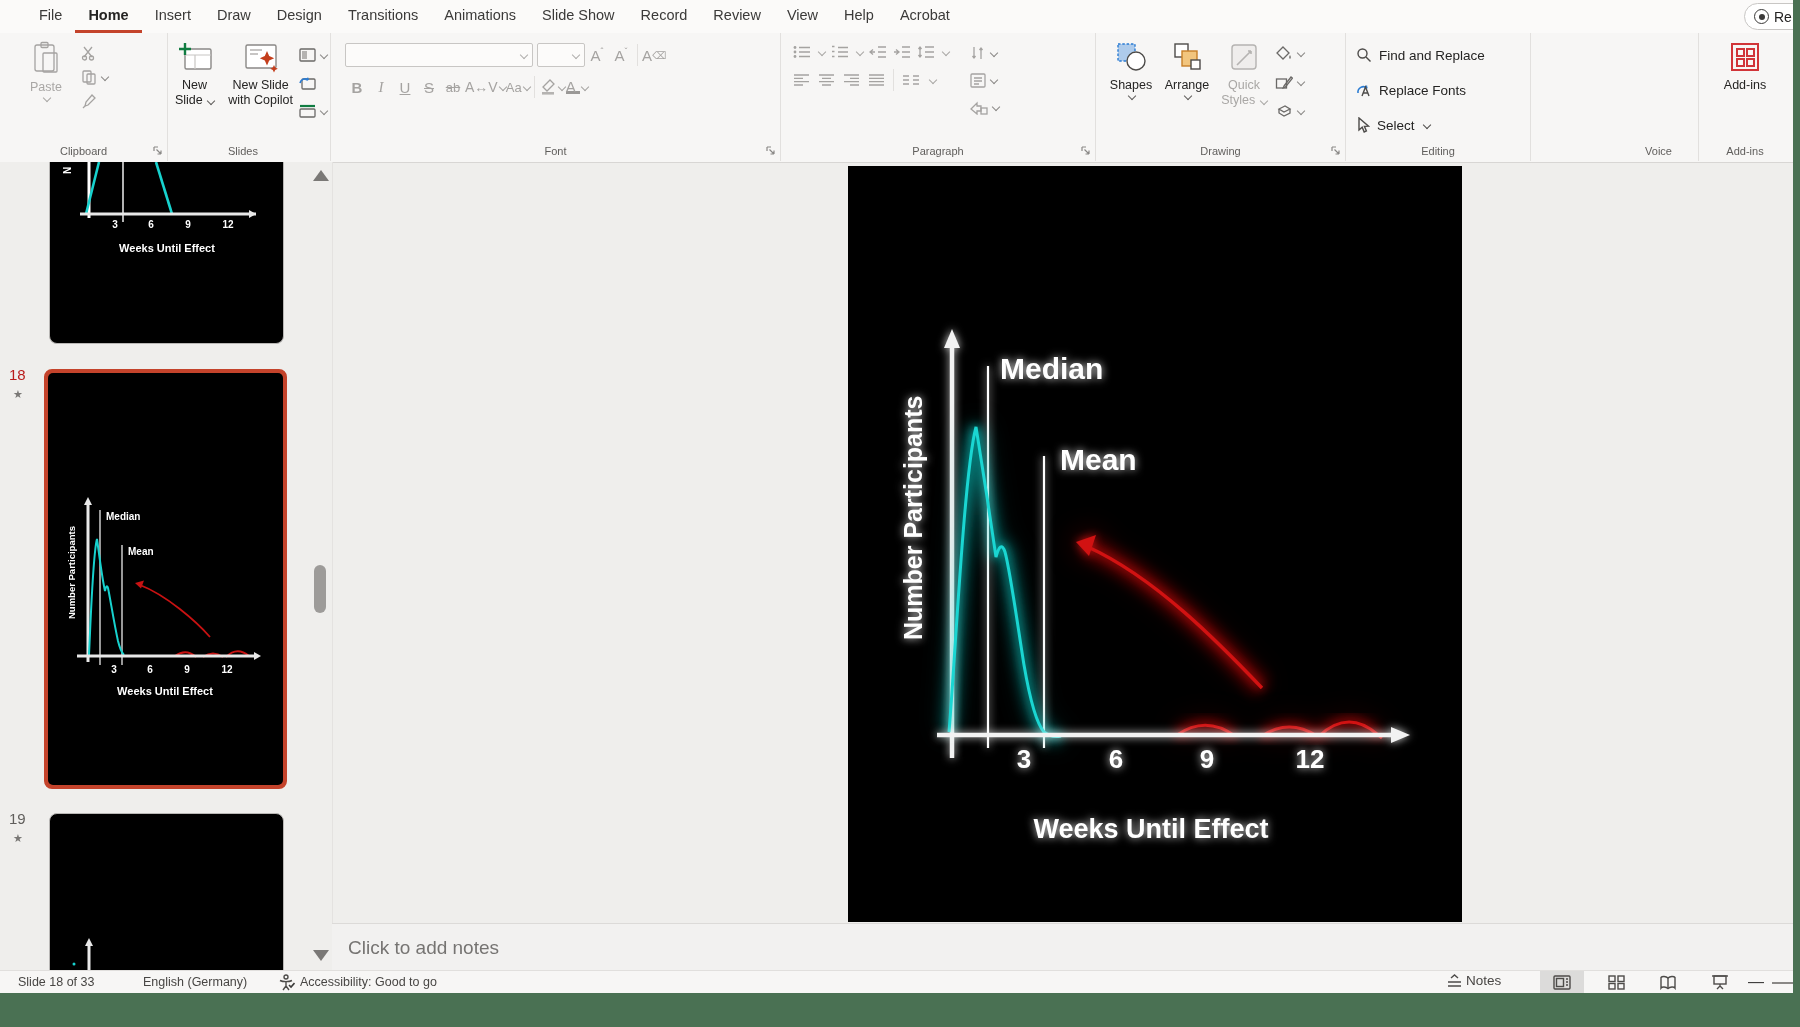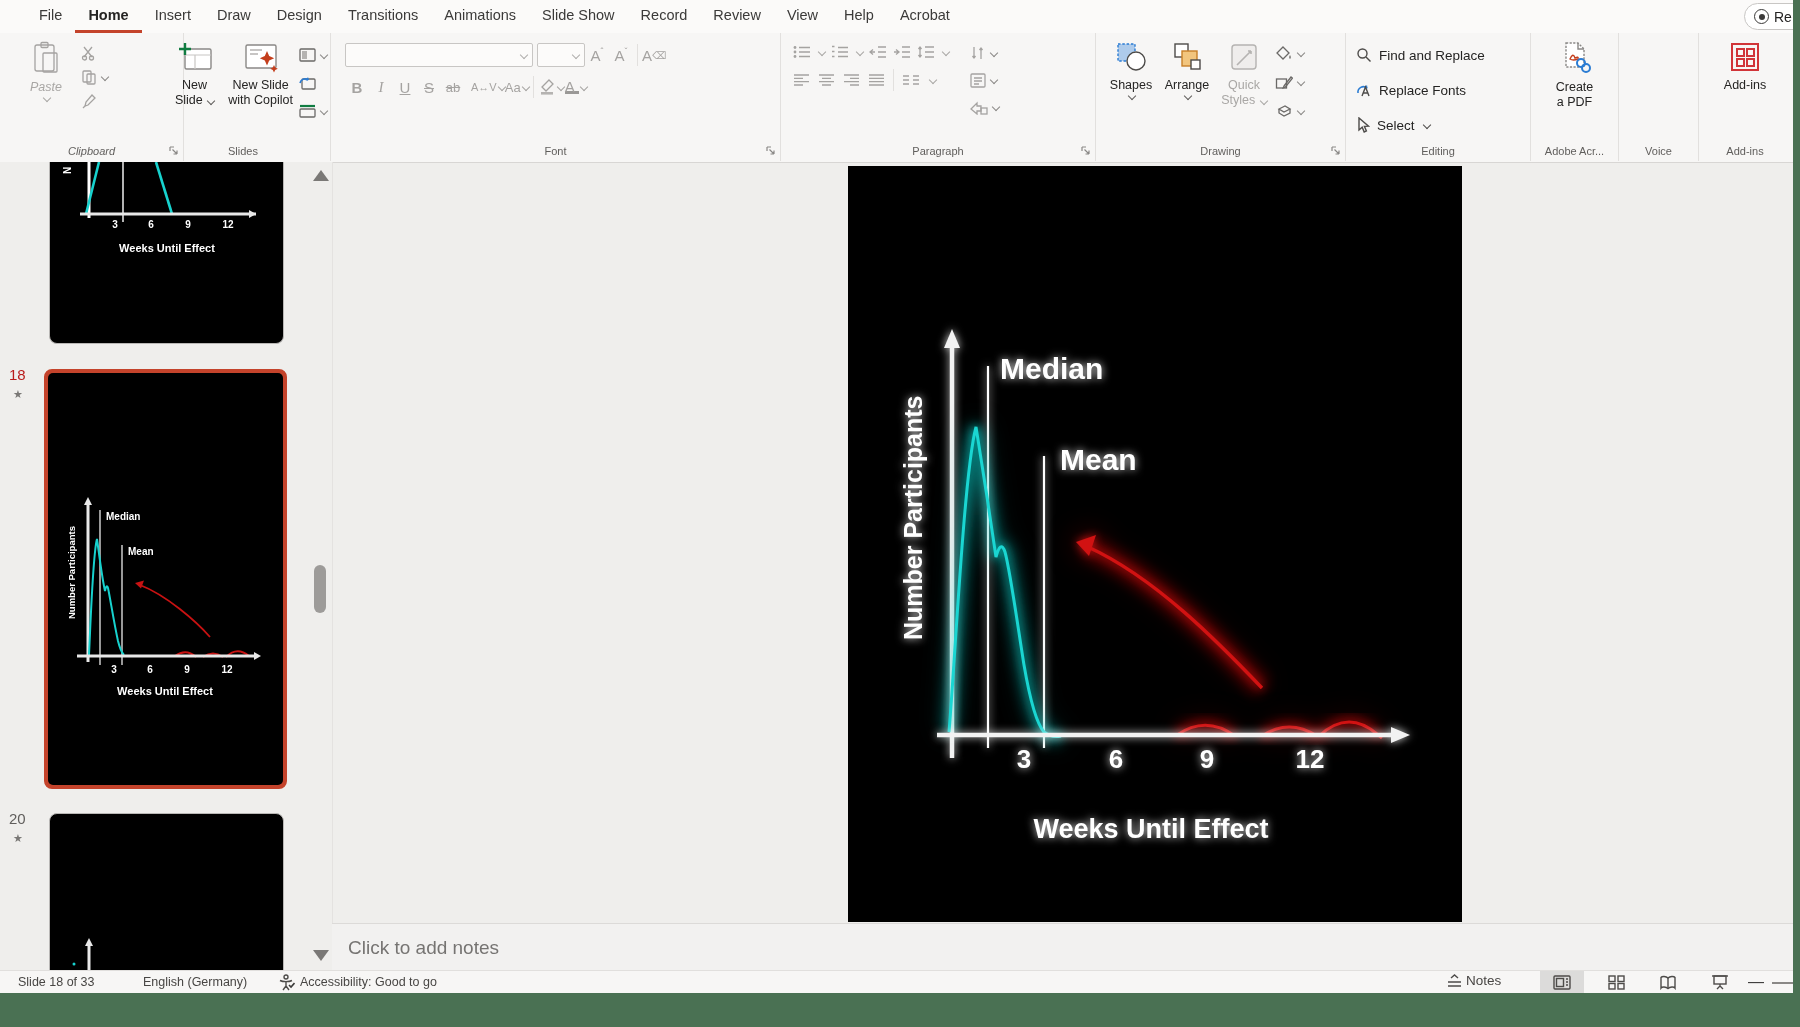--- a/index.html
+++ b/index.html
@@ -85,21 +85,21 @@
     <div class="tab">Help</div>
     <div class="tab">Acrobat</div>
   </div>
   <div class="recordbtn">
     <span class="recdot"></span>
     <span>Re</span>
   </div>
 
   <div class="ribbon">
 
-    <div class="g" style="left:0;width:184px;font-style:italic;">
+    <div class="g" style="left:0;width:168px;">
       <div style="display:flex;padding-left:14px;">
         <div class="bigbtn dis">
           <svg width="30" height="34" viewBox="0 0 30 34">
             <rect x="4" y="4" width="19" height="26" rx="2" class="icg"></rect>
             <rect x="10" y="1.5" width="7" height="5" rx="1" class="icg"></rect>
             <rect x="12" y="12" width="14" height="19" rx="1" fill="#fcfbfa" class="icg"></rect>
           </svg>
           <span class="lbl">Paste</span>
           <span class="chev dis"></span>
         </div>
@@ -193,21 +193,21 @@
           <div class="fbtn">A<span style="font-size:9px;margin-top:-8px;">ˇ</span></div>
           <div class="vdiv"></div>
           <div class="fbtn">A<span style="font-size:10px;">⌫</span></div>
         </div>
         <div class="row">
           <div class="fbtn" style="font-weight:700;">B</div>
           <div class="fbtn" style="font-style:italic;font-family:'Liberation Serif',serif;">I</div>
           <div class="fbtn" style="text-decoration:underline;">U</div>
           <div class="fbtn" style="text-decoration:line-through;">S</div>
           <div class="fbtn" style="text-decoration:line-through;font-size:13px;">ab</div>
-          <div class="fbtn" style="font-size:11px;margin-left:6px;">A↔V<span class="chev"></span></div>
+          <div class="fbtn" style="font-size:14px;">A↔V<span class="chev"></span></div>
           <div class="fbtn" style="font-size:13px;">Aa<span class="chev"></span></div>
           <div class="vdiv"></div>
           <div class="fbtn">
             <svg width="18" height="18" viewBox="0 0 18 18">
               <path d="M11,2 L15,6 L8,13 L4,9 Z" class="icg"></path>
                   <rect x="3" y="14" width="12" height="2.6" fill="#b5b3b1"></rect>
             </svg>
                 <span class="chev"></span>
           </div>
           <div class="fbtn">
@@ -376,36 +376,20 @@
           <svg width="14" height="16" viewBox="0 0 14 16">
                 <path d="M3,1 L3,13 L6.2,10.2 L8.2,15 L10.4,14 L8.4,9.4 L12.6,9.2 Z" fill="#fff" class="icd"></path>
               </svg>
           <span>Select</span>
           <span class="chev" style="color:#4d4b49;"></span>
         </div>
       </div>
       <span class="glabel">Editing</span>
     </div>
 
-    <div class="g" style="left:1531px;width:88px;">
-      <div style="display:flex;justify-content:center;">
-        <div class="bigbtn" style="width:70px;">
-          <svg width="34" height="34" viewBox="0 0 34 34">
-            <path d="M8,2 h12 l6,6 v18 h-18 Z" fill="#fff" stroke="#8a8886" stroke-width="1.4" stroke-dasharray="2.2 1.4"></path>
-            <path d="M20,2 v6 h6" fill="none" stroke="#8a8886" stroke-width="1.4"></path>
-            <path d="M12,18 q3,-7 5,-1 q4,-2 3,1 q-5,2 -8,0 Z" fill="none" stroke="#C43E1C" stroke-width="1.4"></path>
-            <circle cx="23" cy="22" r="4" fill="none" stroke="#2B7CD3" stroke-width="2"></circle>
-            <circle cx="28" cy="27" r="4" fill="none" stroke="#2B7CD3" stroke-width="2"></circle>
-          </svg>
-          <span class="lbl"><span>Create</span><br>
-          <span>a PDF</span></span>
-        </div>
-      </div>
-      <span class="glabel">Adobe Acr...</span>
-    </div>
 
     <div class="g" style="left:1619px;width:80px;">
       <span class="glabel">Voice</span>
     </div>
 
     <div class="g" style="left:1699px;width:92px;border-right:none;">
       <div style="display:flex;justify-content:center;">
         <div class="bigbtn" style="width:66px;">
           <svg width="32" height="32" viewBox="0 0 32 32">
             <rect x="3" y="3" width="26" height="26" fill="none" stroke="#D13438" stroke-width="2"></rect>
@@ -460,21 +444,21 @@
           <path d="M213,283 l-7,-4 v8 Z" fill="#e8e8e8"></path>
           <text x="66" y="300" class="sl" font-size="10" text-anchor="middle">3</text>
           <text x="102" y="300" class="sl" font-size="10" text-anchor="middle">6</text>
           <text x="139" y="300" class="sl" font-size="10" text-anchor="middle">9</text>
           <text x="179" y="300" class="sl" font-size="10" text-anchor="middle">12</text>
           <text x="117" y="322" class="sl" font-size="11" text-anchor="middle">Weeks Until Effect</text>
         </svg>
       </div>
     </div>
 
-    <span class="thumbnum" style="left:9px;top:648px;">20</span>
+    <span class="thumbnum" style="left:9px;top:648px;">19</span>
     <span class="thumbstar" style="left:13px;top:670px;">★</span>
     <div class="thumb" style="left:49px;top:651px;width:233px;height:157px;border:1px solid #b9b7b5;border-radius:8px 8px 0 0;">
       <svg width="233" height="157" viewBox="0 0 233 157">
         <line x1="39" y1="130" x2="39" y2="157" stroke="#e8e8e8" stroke-width="3"></line>
         <path d="M39,124 l-4,8 h8 Z" fill="#e8e8e8"></path>
         <circle cx="24" cy="150" r="1.5" fill="#17D2CE"></circle>
       </svg>
     </div>
 
     <div class="sbar-up"></div>

